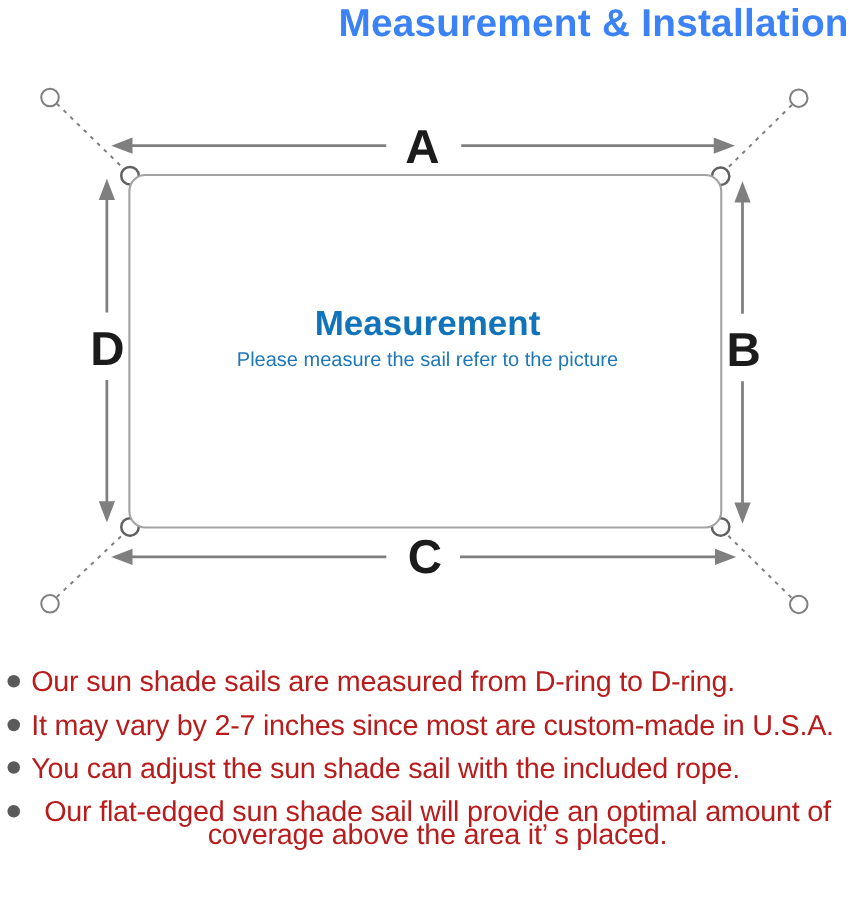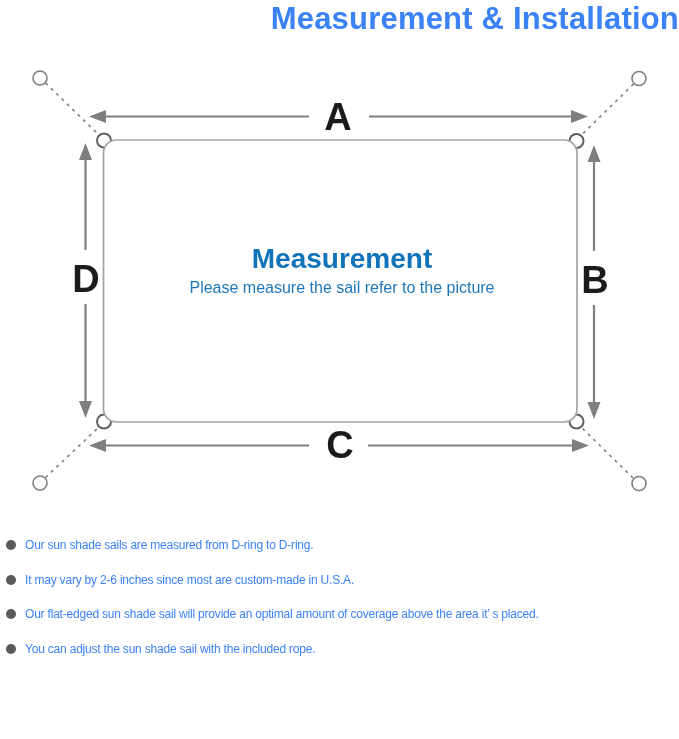--- a/index.html
+++ b/index.html
@@ -16,22 +16,22 @@
   .diagram text{font-family:"Liberation Sans",sans-serif;}
   .dim-label{font-size:38px;font-weight:bold;fill:#1b1b1b;}
   .center-heading{font-size:28px;font-weight:bold;fill:#1173b9;}
   .center-sub{font-size:16px;fill:#1d77b8;}
   .notes{
     position:absolute;top:536px;left:6px;right:4px;
     margin:0;padding:0;list-style:none;
   }
   .notes li{
     display:flex;align-items:flex-start;
-    margin:0 0 16px 0;color:#3b82f6;
-    font-size:12px;line-height:18.5px;letter-spacing:-0.2px;
+    margin:0 0 16px 0;color:#b91c1c;
+    font-size:23px;line-height:18.5px;letter-spacing:-0.2px;text-align:center;
   }
   .dot{
     flex:0 0 10px;width:10px;height:10px;border-radius:50%;
     background:#5a5a5a;margin:4px 9px 0 0;
   }
 </style>
 </head>
 <body>
 
 <div class="page">
@@ -103,25 +103,25 @@
     <text class="center-sub" x="342" y="293" text-anchor="middle">Please measure the sail refer to the picture</text>
   </svg>
 
   <ul class="notes">
     <li>
       <span class="dot"></span>
       <span>Our sun shade sails are measured from D-ring to D-ring.</span>
     </li>
     <li>
       <span class="dot"></span>
-      <span>It may vary by 2-6 inches since most are custom-made in U.S.A.</span>
+      <span>It may vary by 2-7 inches since most are custom-made in U.S.A.</span>
+    </li>
+    <li>
+      <span class="dot"></span>
+      <span>You can adjust the sun shade sail with the included rope.</span>
     </li>
     <li>
       <span class="dot"></span>
       <span>Our flat-edged sun shade sail will provide an optimal amount of coverage above the area it’ s placed.</span>
-    </li>
-    <li>
-      <span class="dot"></span>
-      <span>You can adjust the sun shade sail with the included rope.</span>
     </li>
   </ul>
 
 </div>
 
 </body></html>

